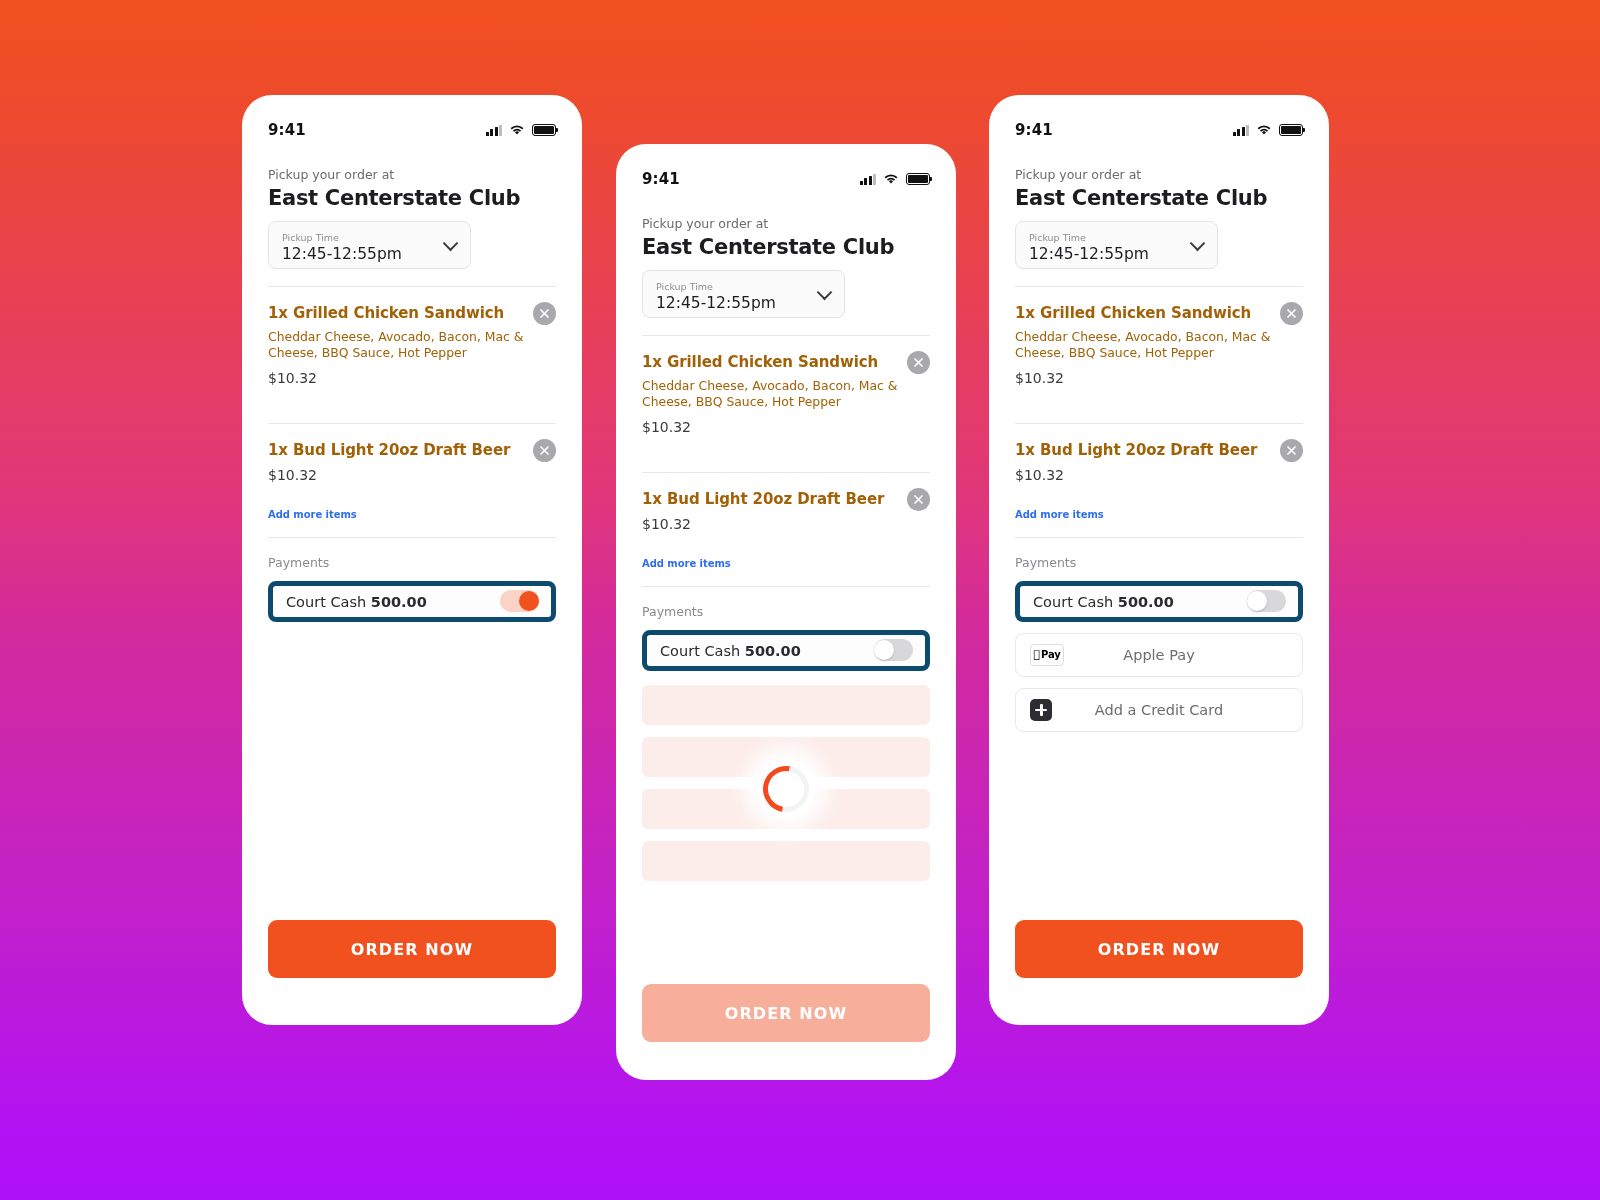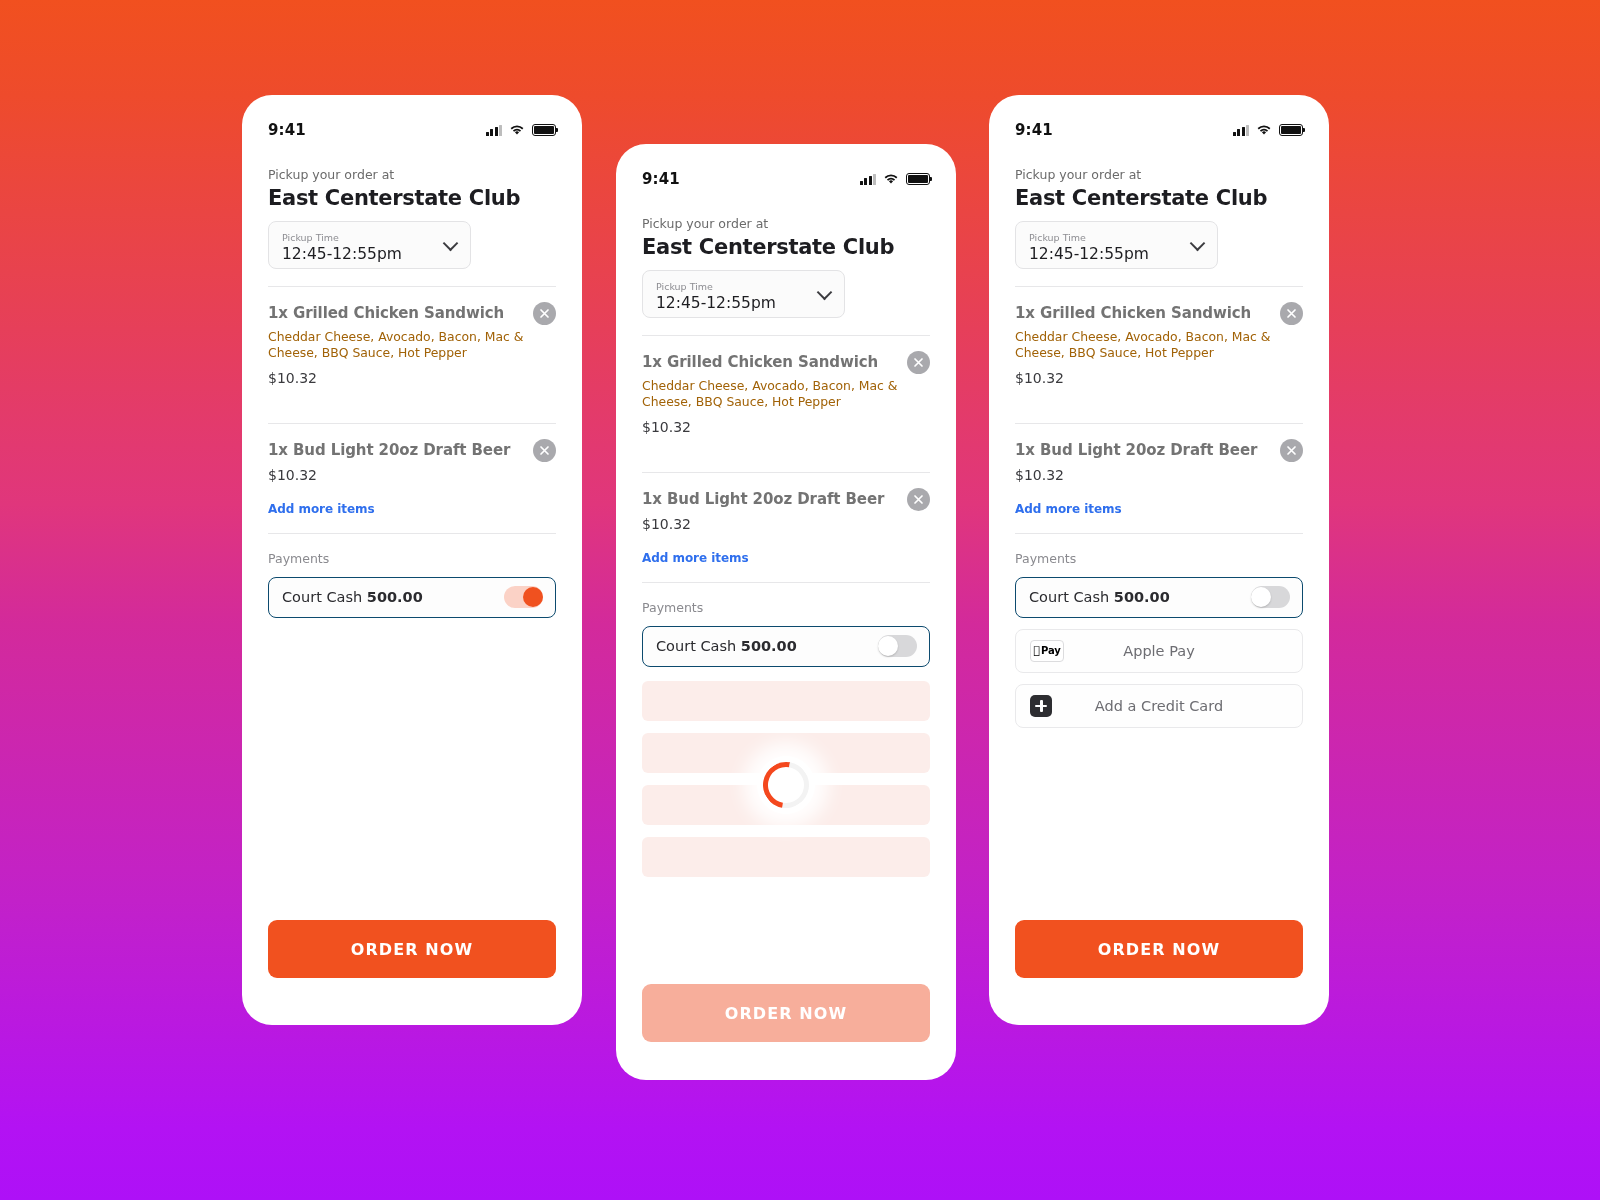--- a/index.html
+++ b/index.html
@@ -109,21 +109,21 @@
     transform: translateY(-65%) rotate(45deg);
   }
 
   .divider { height: 1px; background: #e7e7e9; margin-top: 17px; }
 
   
   .item { position: relative; padding: 17px 0 2px 0; }
   .item-title {
     font-size: 15px;
     font-weight: bold;
-    color: #737373;
+    color: #a16207;
     padding-right: 40px;
     letter-spacing: -.1px;
   }
   .item-desc {
     font-size: 12.4px;
     color: #a16207;
     line-height: 1.32;
     margin-top: 7px;
     max-width: 270px;
   }
@@ -133,38 +133,37 @@
     right: 0; top: 15px;
     width: 23px; height: 23px;
     border-radius: 50%;
     background: #a9a9ad;
     display: flex; align-items: center; justify-content: center;
   }
   .remove-btn svg { display: block; }
   .item-gap { height: 18px; }
 
   .add-more {
-    font-size: 12px;
+    font-size: 10px;
     font-weight: bold;
     color: #2f6fed;
-    margin-top: 17px;
+    margin-top: 24px;
     letter-spacing: -.05px;
   }
 
   
   .payments-label { font-size: 12.5px; color: #8a8a8f; margin-top: 17px; }
 
   .pay-row {
     margin-top: 11px;
     height: 41px;
-    border: 1px solid #0c4a6e;
+    border: 5px solid #0c4a6e;
     border-radius: 8px;
     background: #fdfdfd;
     display: flex;
-    align-items: center;
     padding: 8px 13px;
     position: relative;
   }
   .pay-row .court-text { font-size: 14.5px; color: #2b2b2f; }
   .pay-row .court-text b { font-weight: bold; }
 
   .toggle {
     position: absolute;
     right: 12px; top: 50%;
     transform: translateY(-50%);

